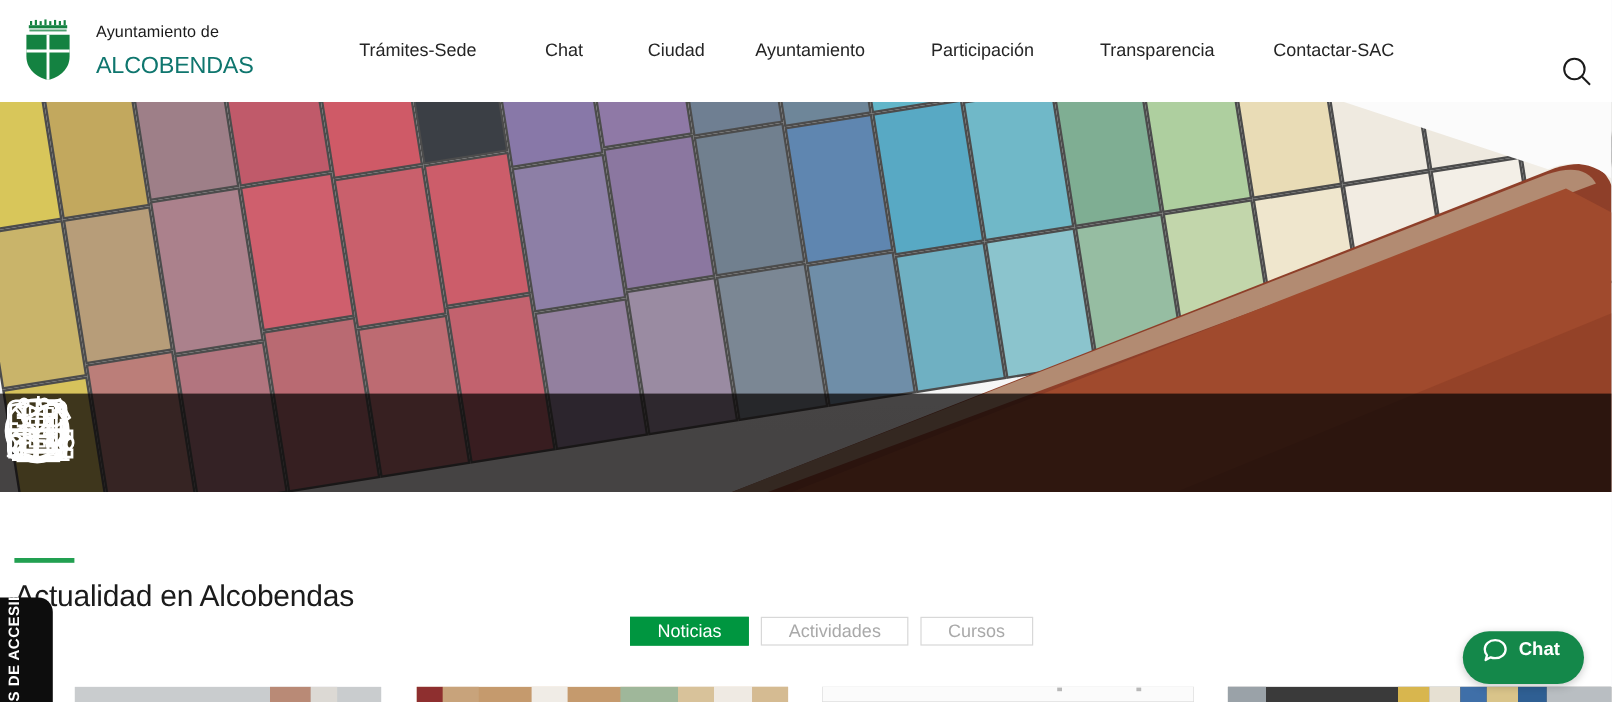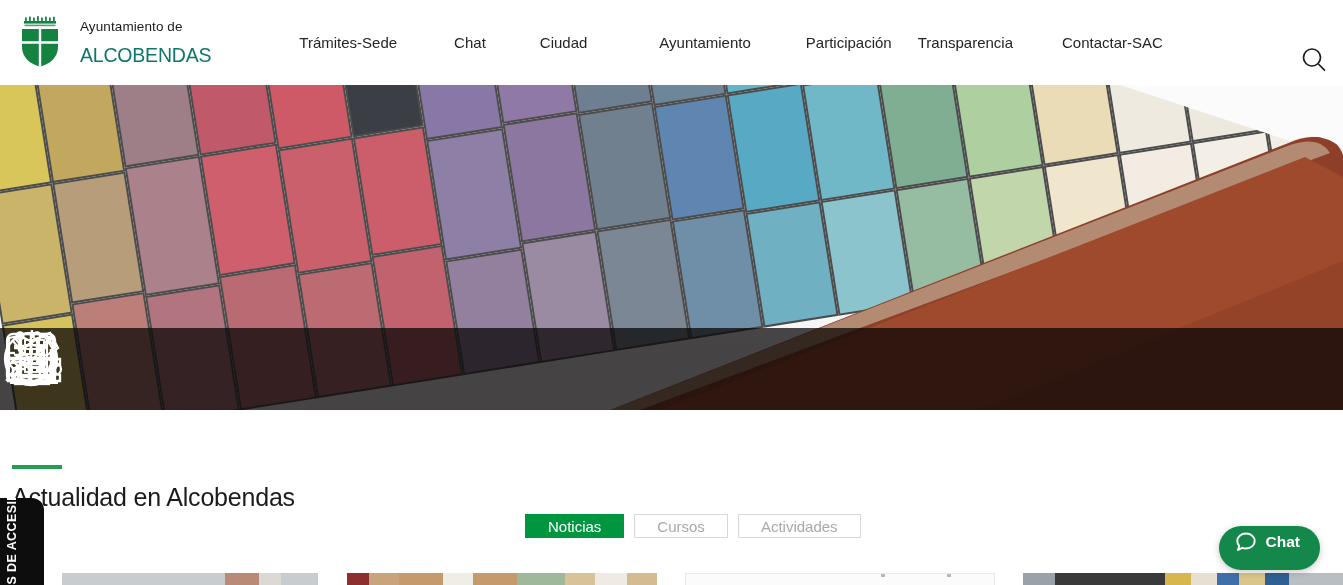--- a/index.html
+++ b/index.html
@@ -102,23 +102,23 @@
     <span class="logo-text">
       <span class="logo-l1">Ayuntamiento de</span>
       <span class="logo-l2">ALCOBENDAS</span>
     </span>
   </a>
 
   <nav class="mainnav">
     <span class="navitem" style="margin-left:40px">Trámites-Sede</span>
     <span class="navitem" style="margin-left:57px">Chat</span>
     <span class="navitem" style="margin-left:54px">Ciudad</span>
-    <span class="navitem" style="margin-left:72px">Ayuntamiento</span>
+    <span class="navitem" style="margin-left:42px">Ayuntamiento</span>
     <span class="navitem" style="margin-left:55px">Participación</span>
-    <span class="navitem" style="margin-left:26px">Transparencia</span>
+    <span class="navitem" style="margin-left:55px">Transparencia</span>
     <span class="navitem" style="margin-left:49px">Contactar-SAC</span>
   </nav>
 
   <div class="search-btn">
     <svg width="30" height="30" viewBox="0 0 30 30">
       <circle cx="13" cy="12.5" r="8.5" fill="none" stroke="#1b1b1b" stroke-width="1.7"></circle>
       <line x1="19.4" y1="19" x2="26" y2="25.6" stroke="#1b1b1b" stroke-width="1.7"></line>
     </svg>
   </div>
 </div>
@@ -370,22 +370,22 @@
   </div>
 </div>
 
 <div class="section">
   <div class="accent"></div>
   <h2 class="sec-title">Actualidad en Alcobendas</h2>
 </div>
 
 <div class="tabs">
   <div class="tab active">Noticias</div>
+  <div class="tab">Actividades</div>
   <div class="tab">Cursos</div>
-  <div class="tab">Actividades</div>
 </div>
 
 <div class="cards">
   <div class="card" style="left:62px; width:256px;">
     <svg width="256" height="13">
         <rect width="256" height="13" fill="#c9ccce"></rect>
       <rect x="163" width="34" height="13" fill="#b98a76"></rect>
       <rect x="197" width="22" height="13" fill="#dcd9d4"></rect>
       </svg>
   </div>

